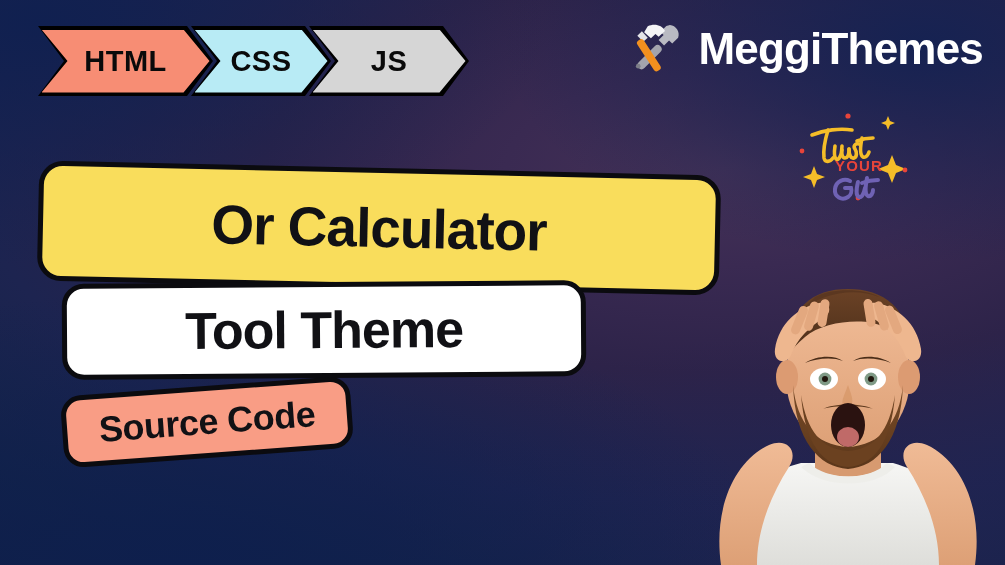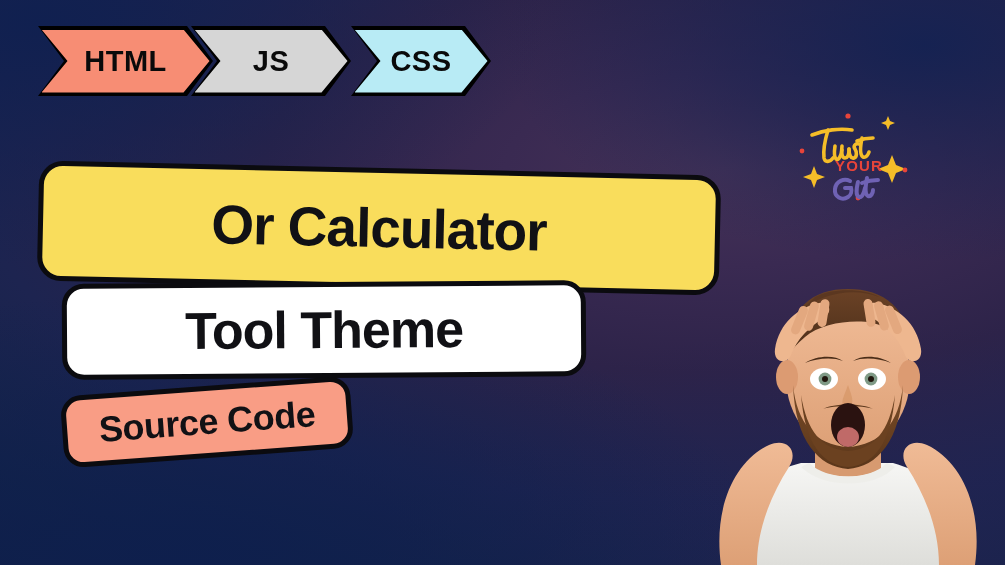--- a/index.html
+++ b/index.html
@@ -147,33 +147,52 @@
   <div class="bg-glow"></div>
 
   <div class="chev-strip">
 
     <div class="chev c-html first">
       <div class="inner">
         <span class="chev-label">HTML</span>
       </div>
     </div>
 
+    <div class="chev c-css">
+      <div class="inner">
+        <span class="chev-label">CSS</span>
+      </div>
+    </div>
+
     <div class="chev c-js">
       <div class="inner">
         <span class="chev-label">JS</span>
       </div>
     </div>
-
-    <div class="chev c-css">
-      <div class="inner">
-        <span class="chev-label">CSS</span>
-      </div>
-    </div>
-  </div>
-
+  </div>
+
+  <div class="brand">
+    <span class="brand-icon">
+      <svg viewBox="0 0 64 64" aria-hidden="true">
+
+        <g>
+          <path d="M44.5 6.5 L38 13 L41.5 16.5 L36 22 L42 28 L47.5 22.5 L51 26 L57.5 19.5
+                   C60 13 55 6 48.5 5.5 Z" fill="#b9bac2"></path>
+          <rect x="9" y="36.5" width="34" height="9" rx="4.5" transform="rotate(-45 26 41)" fill="#a3a4ad"></rect>
+          <circle cx="13.5" cy="51" r="2.6" fill="#7d7e88"></circle>
+        </g>
+
+        <path d="M24 7 C31 3.5 40 5.5 43 12 L36 18.5 L32.5 15.5 L27.5 20 L20 13.5 Z" fill="#f4f4f6"></path>
+        <path d="M17.5 12.5 L24 19.5 L19 24 L12.5 17.5 Z" fill="#e4e4e8"></path>
+
+        <rect x="21" y="19" width="8.5" height="40" rx="3.5" transform="rotate(-33 25 39)" fill="#f2901f"></rect>
+      </svg>
+    </span>
+    <span class="brand-name">MeggiThemes</span>
+  </div>
 
   <div class="sticker">
     <svg viewBox="0 0 130 95">
 
       <g>
         <path d="M104 47 l4 10 10 4 -10 4 -4 10 -4 -10 -10 -4 10 -4 Z" fill="#f5bd28"></path>
         <path d="M26 58 l3 8 8 3 -8 3 -3 8 -3 -8 -8 -3 8 -3 Z" fill="#f5bd28"></path>
         <path d="M100 8 l2 5 5 2 -5 2 -2 5 -2 -5 -5 -2 5 -2 Z" fill="#f5bd28"></path>
         <circle cx="60" cy="8" r="2.6" fill="#e8443a"></circle>
         <circle cx="14" cy="43" r="2.4" fill="#e8443a"></circle>

